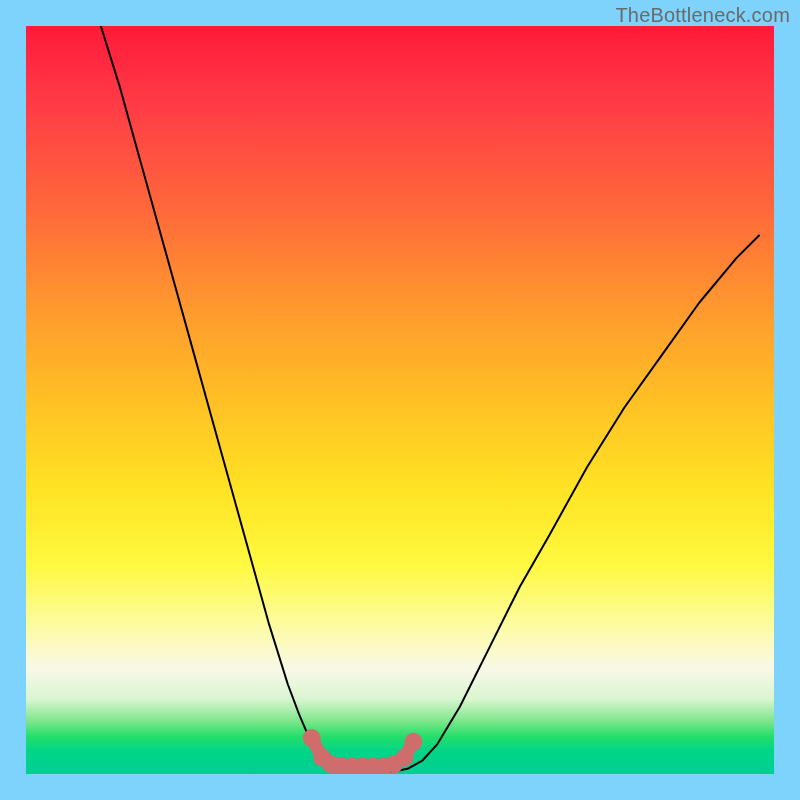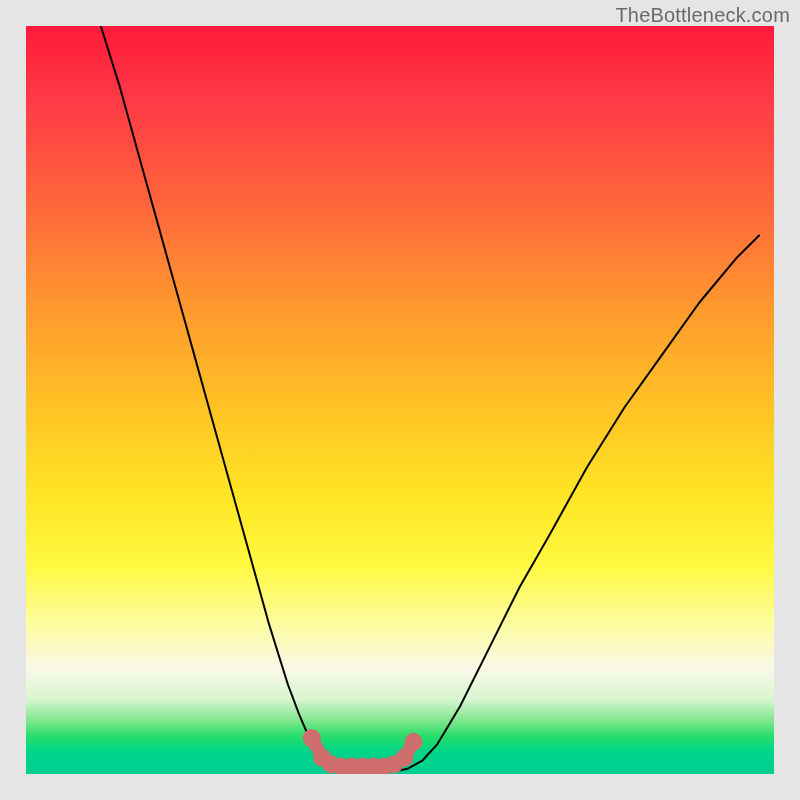--- a/index.html
+++ b/index.html
@@ -8,21 +8,21 @@
     width: 800px;
     height: 800px;
     background: #000;
     overflow: hidden;
     font-family: Arial, Helvetica, sans-serif;
   }
   .frame {
     position: relative;
     width: 800px;
     height: 800px;
-    background: #e5e5e5;
+    background: #7dd3fc;
   }
   .plot {
     position: absolute;
     left: 26px;
     top: 26px;
     width: 748px;
     height: 748px;
     background: linear-gradient(to bottom,
       #ff1a3a 0%,
       #ff3a46 10%,

